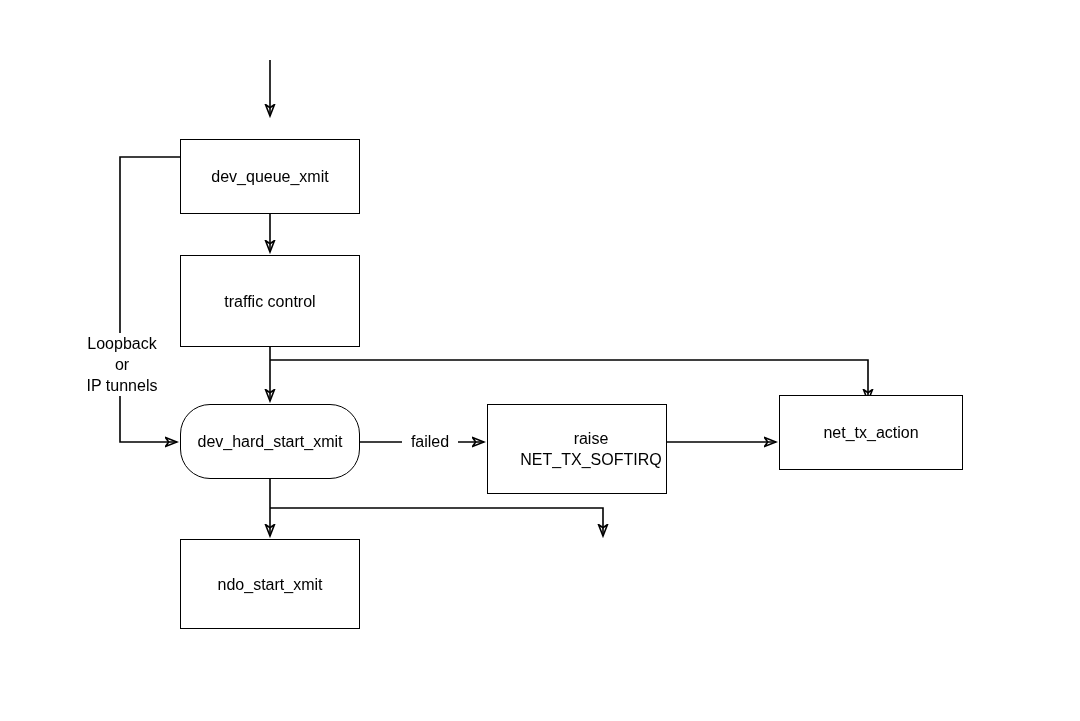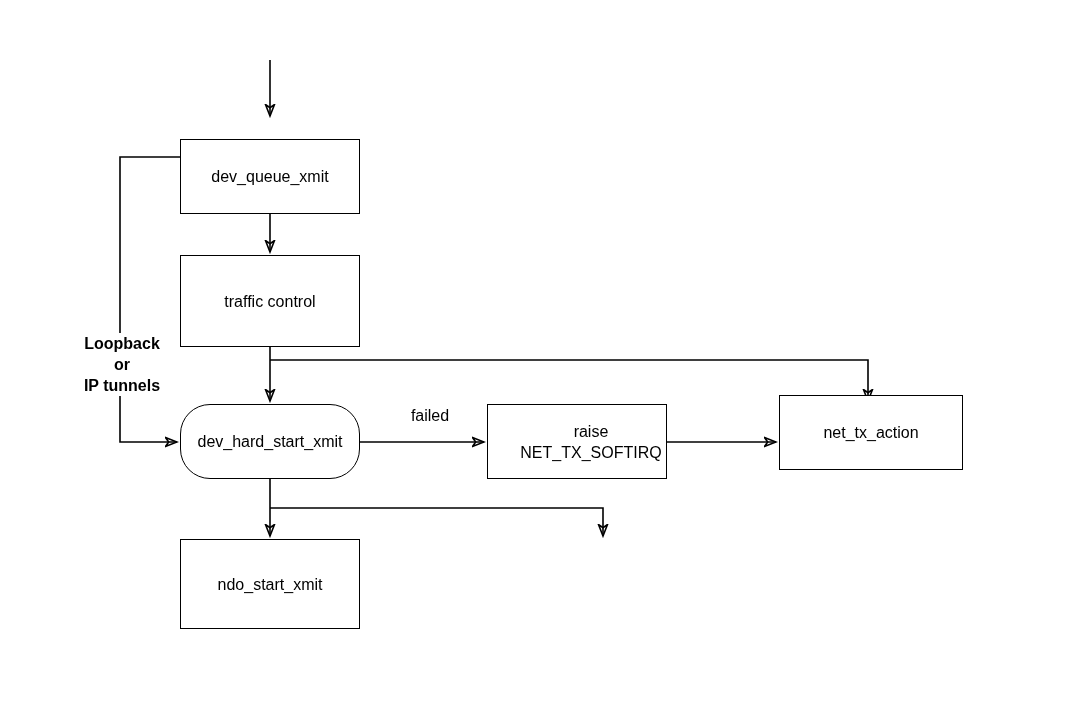--- a/index.html
+++ b/index.html
@@ -40,27 +40,27 @@
     background: #ffffff;
     text-align: center;
     font-size: 16px;
     line-height: 21px;
     white-space: pre-line;
   }
   
   .n-dev-queue-xmit      { left: 180px; top: 119px; width: 180px; height: 75px; margin-top: 20px; }
   .n-traffic-control     { left: 180px; top: 255px; width: 180px; height: 92px; }
   .n-dev-hard-start-xmit { left: 180px; top: 404px; width: 180px; height: 75px; border-radius: 30px; }
-  .n-raise-softirq       { left: 487px; top: 404px; width: 180px; height: 75px; padding-left: 28px; }
+  .n-raise-softirq       { left: 487px; top: 404px; width: 180px; height: 90px; padding-left: 28px; }
   .n-net-tx-action       { left: 779px; top: 395px; width: 184px; height: 75px; }
   .n-ndo-start-xmit      { left: 180px; top: 539px; width: 180px; height: 90px; }
   .n-packet-taps         { left: 487px; top: 539px; width: 232px; height: 74px; }
   
-  .l-loopback { left: 78px;  top: 333px; width: 88px; font-weight: bold; }
-  .l-failed   { left: 402px; top: 405px; width: 56px; }
+  .l-loopback { left: 78px;  top: 333px; width: 88px; }
+  .l-failed   { left: 402px; top: 431px; width: 56px; }
 </style>
 </head>
 <body>
 
 <div class="canvas">
 
   <svg class="edges" width="1080" height="721" viewBox="0 0 1080 721" xmlns="http://www.w3.org/2000/svg">
     <defs>
       <marker id="arrow" markerUnits="userSpaceOnUse" markerWidth="14" markerHeight="12" refX="12.5" refY="6" orient="auto">
         <path d="M1,1.5 L12.5,6 L1,10.5 L4.2,6 Z" fill="#000000" stroke="#000000" stroke-width="1"></path>

